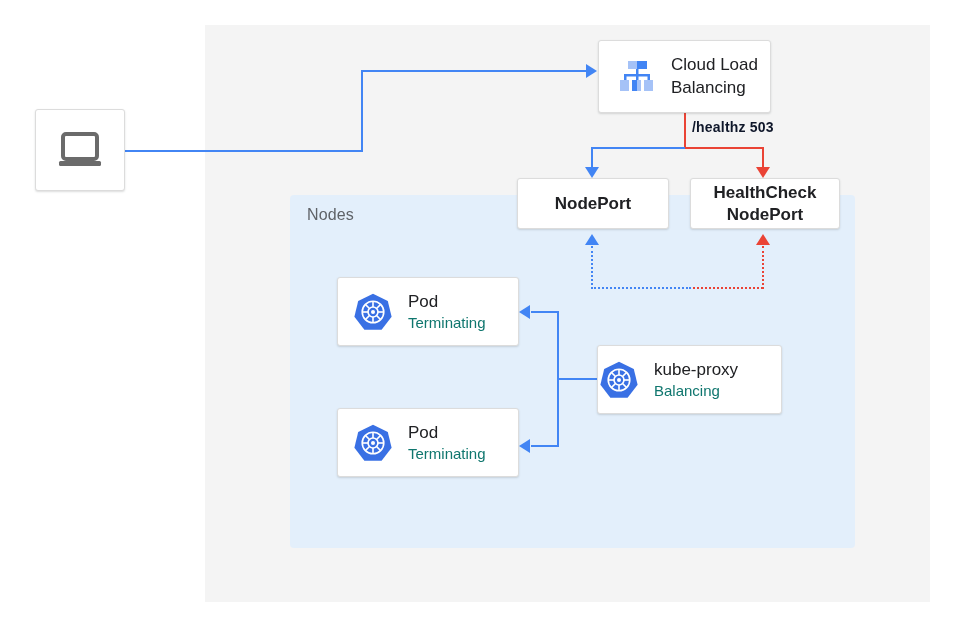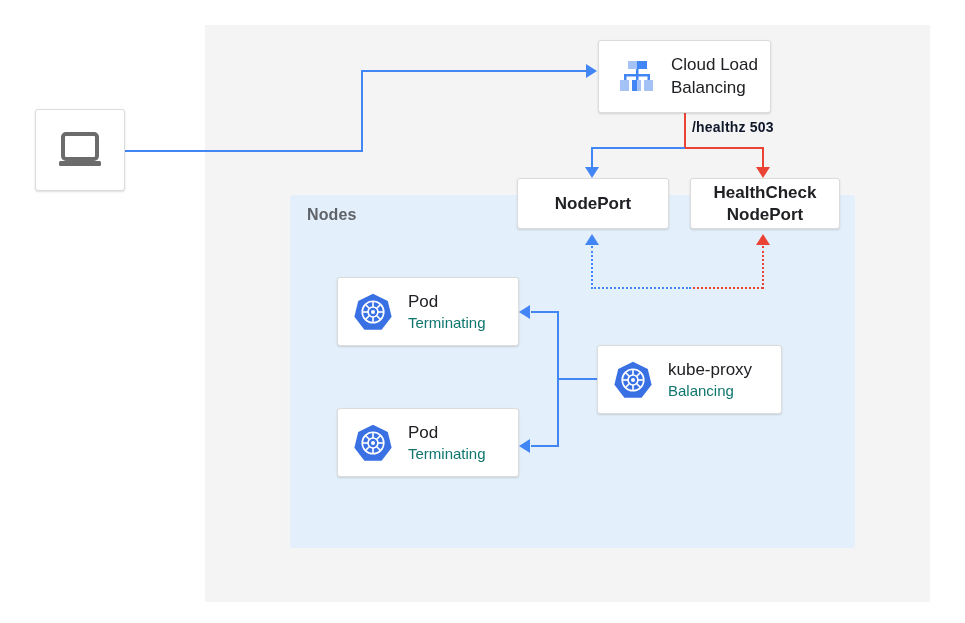--- a/index.html
+++ b/index.html
@@ -33,21 +33,20 @@
     background: #e3effb;
     border-radius: 4px;
   }
   .nodes-label {
     position: absolute;
     left: 307px;
     top: 206px;
     font-size: 16px;
     color: #5f6368;
     letter-spacing: .1px;
-    font-weight: bold;
   }
   
   .card {
     position: absolute;
     background: #ffffff;
     border: 1px solid #dcdcdc;
     border-radius: 3px;
     box-shadow: 0 1px 2px rgba(60,64,67,.18);
     box-sizing: border-box;
     display: flex;
@@ -76,21 +75,21 @@
     color: #0f766e;
     line-height: 1.3;
   }
   
   #laptop-box  { left: 35px;  top: 109px; width: 90px;  height: 82px; justify-content: center; }
   #lb-box      { left: 598px; top: 40px;  width: 173px; height: 73px; padding-left: 16px; gap: 12px; }
   #nodeport-box     { left: 517px; top: 178px; width: 152px; height: 51px; }
   #hc-nodeport-box  { left: 690px; top: 178px; width: 150px; height: 51px; text-align: center; }
   #pod-1-box   { left: 337px; top: 277px; width: 182px; height: 69px; padding-left: 14px; gap: 14px; }
   #pod-2-box   { left: 337px; top: 408px; width: 182px; height: 69px; padding-left: 14px; gap: 14px; }
-  #kube-proxy-box { left: 597px; top: 345px; width: 185px; height: 69px; padding-left: 14px; gap: 14px; }
+  #kube-proxy-box { left: 597px; top: 345px; width: 185px; height: 69px; gap: 14px; }
   
   .icon-k8s { width: 42px; height: 42px; flex: 0 0 42px; }
   .icon-lb  { width: 44px; height: 44px; flex: 0 0 44px; }
   .icon-laptop { width: 52px; height: 52px; }
   
   .line {
     position: absolute;
     background: #4285f4;
   }
   .line-red { background: #ea4335; }

